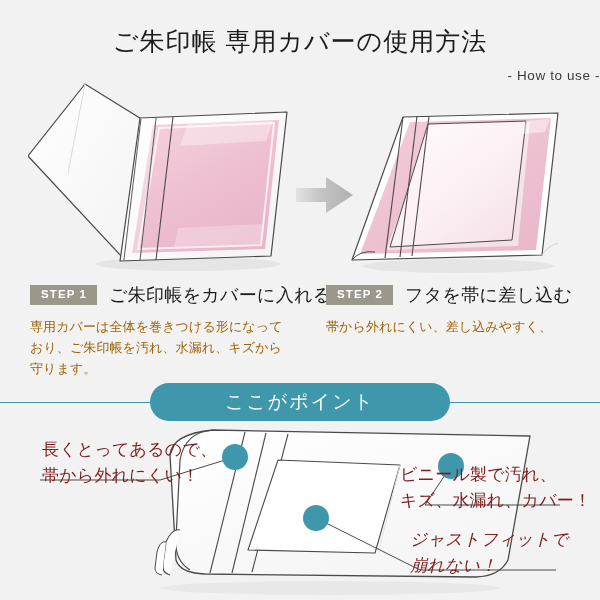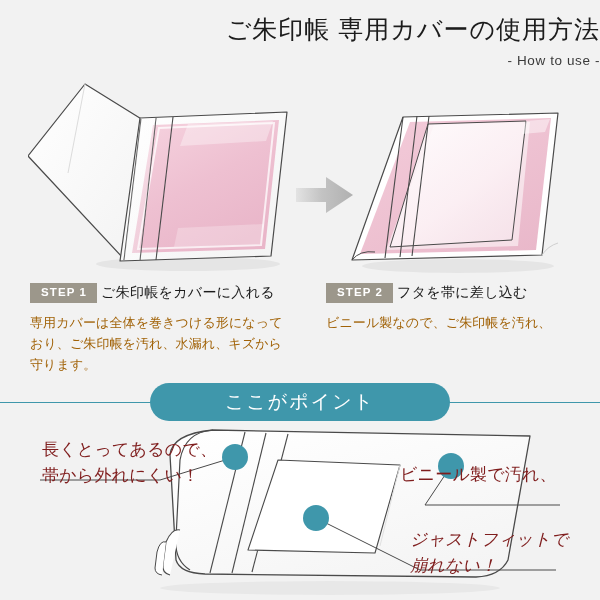--- a/index.html
+++ b/index.html
@@ -27,22 +27,21 @@
     position: absolute;
     top: 14px; left: 0; right: 0;
     text-align: center;
   }
   .title {
     font-size: 25px;
     letter-spacing: 1px;
     color: #1c1c1c;
     font-weight: 400;
     line-height: 1.2;
-    margin: 0;
-    text-align: right;
+    margin: 12px;
   }
   .subtitle {
     margin-top: 9px;
     font-size: 13.5px;
     color: #3a3a3a;
     letter-spacing: 0.6px;
     font-weight: 400;
     text-align: right;
   }
 
@@ -69,35 +68,35 @@
   }
 
   
   .step-block { position: absolute; }
   .step-1 { left: 30px; top: 283px; width: 285px; }
   .step-2 { left: 326px; top: 283px; width: 270px; }
 
   .step-head {
     display: flex;
     align-items: center;
-    gap: 4px;
+    gap: 12px;
     margin-bottom: 9px;
   }
   .step-badge {
     background: #9c978b;
     color: #ffffff;
     font-size: 11.5px;
     font-weight: bold;
     letter-spacing: 1.1px;
     padding: 4px 10px 4px 11px;
     line-height: 1;
     white-space: nowrap;
   }
   .step-title {
-    font-size: 14px;
+    font-size: 18px;
     color: #1c1c1c;
     font-weight: 400;
     letter-spacing: 0.3px;
     white-space: nowrap;
   }
   .step-body {
     font-size: 13px;
     line-height: 1.62;
     color: #a16207;
     letter-spacing: 0.1px;
@@ -265,21 +264,21 @@
       <div>守ります。</div>
     </div>
   </div>
 
   <div class="step-block step-2">
     <div class="step-head">
       <span class="step-badge">STEP 2</span>
       <span class="step-title">フタを帯に差し込む</span>
     </div>
     <div class="step-body">
-      <div>ビニール製なので、ご朱印帳を汚れ、</div>
+      <div>帯から外れにくい、差し込みやすく、</div>
     </div>
   </div>
 
   <div class="banner">
     <div class="banner-rule left"></div>
     <div class="banner-rule right"></div>
     <div class="banner-pill">ここがポイント</div>
   </div>
 
   <div class="illus-bottom">
@@ -323,20 +322,21 @@
     <circle cx="316" cy="518" r="13" fill="#3f97ab"></circle>
   </svg>
 
   <div class="callout callout-left">
     <div>長くとってあるので、</div>
     <div>帯から外れにくい！</div>
   </div>
 
   <div class="callout callout-right1">
     <div>ビニール製で汚れ、</div>
+    <div>キズ、水漏れ、カバー！</div>
   </div>
 
   <div class="callout callout-right2">
     <div>ジャストフィットで</div>
     <div>崩れない！</div>
   </div>
 
 </div>
 
 </body></html>

